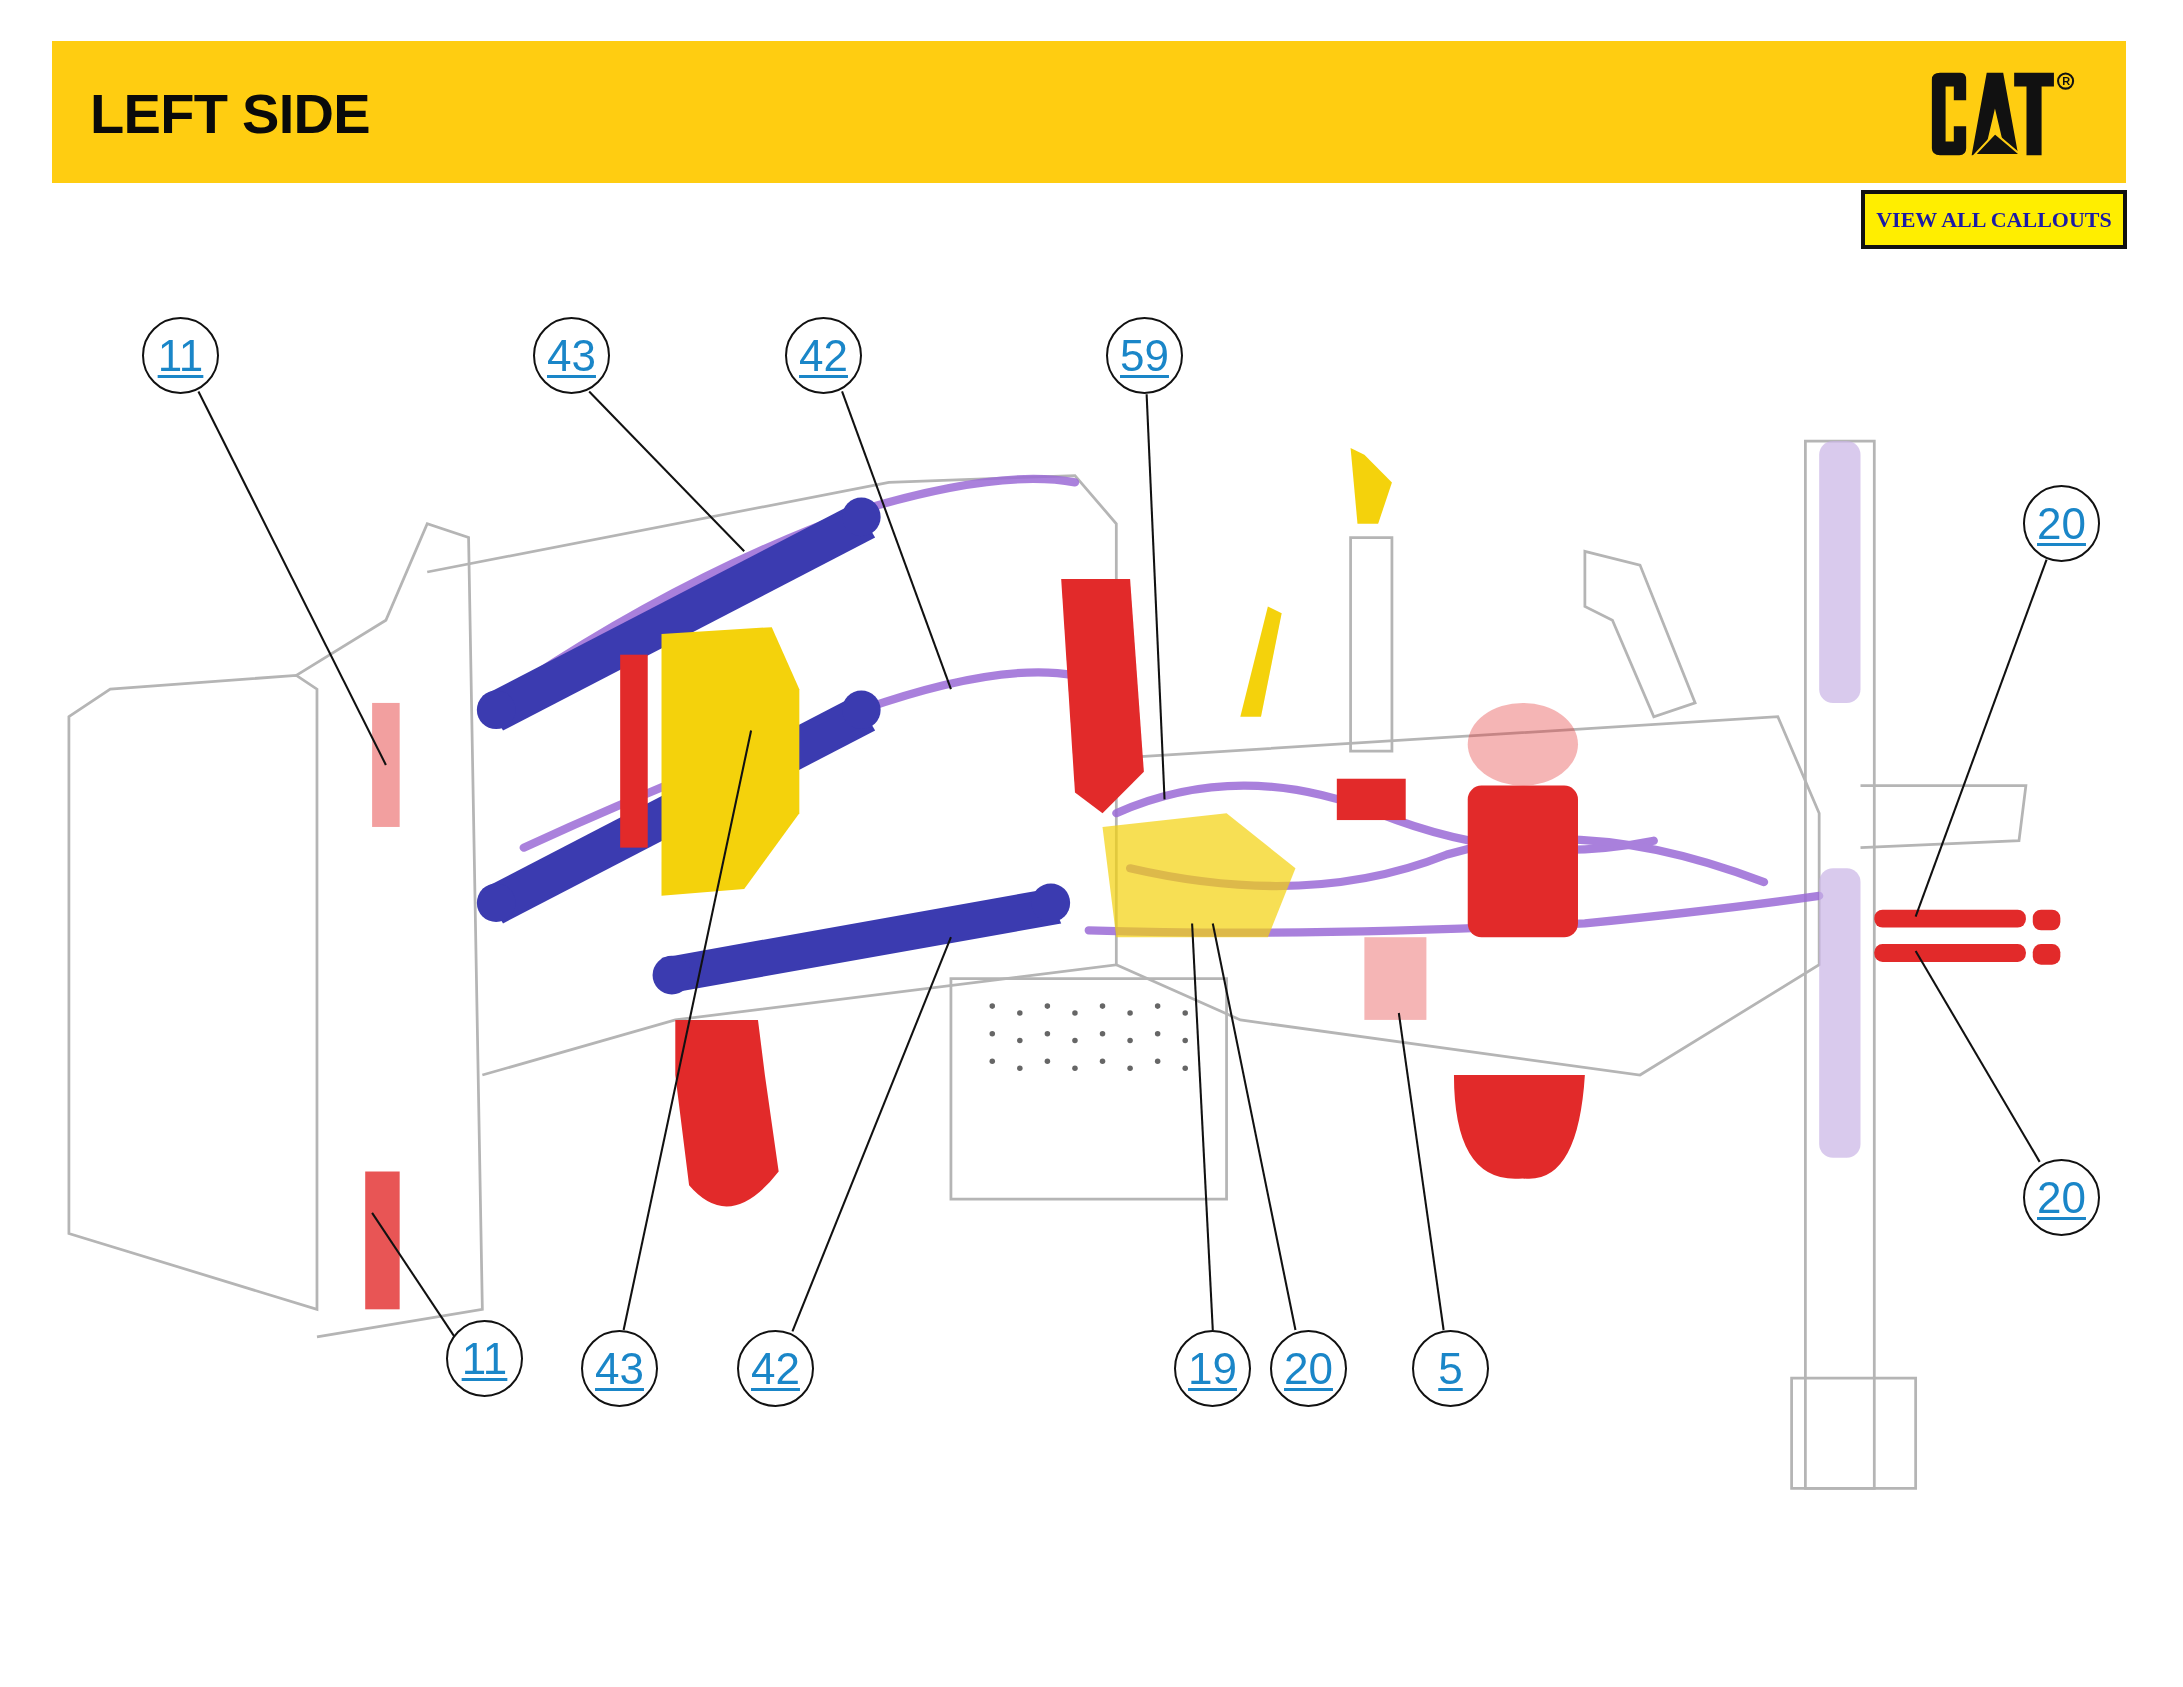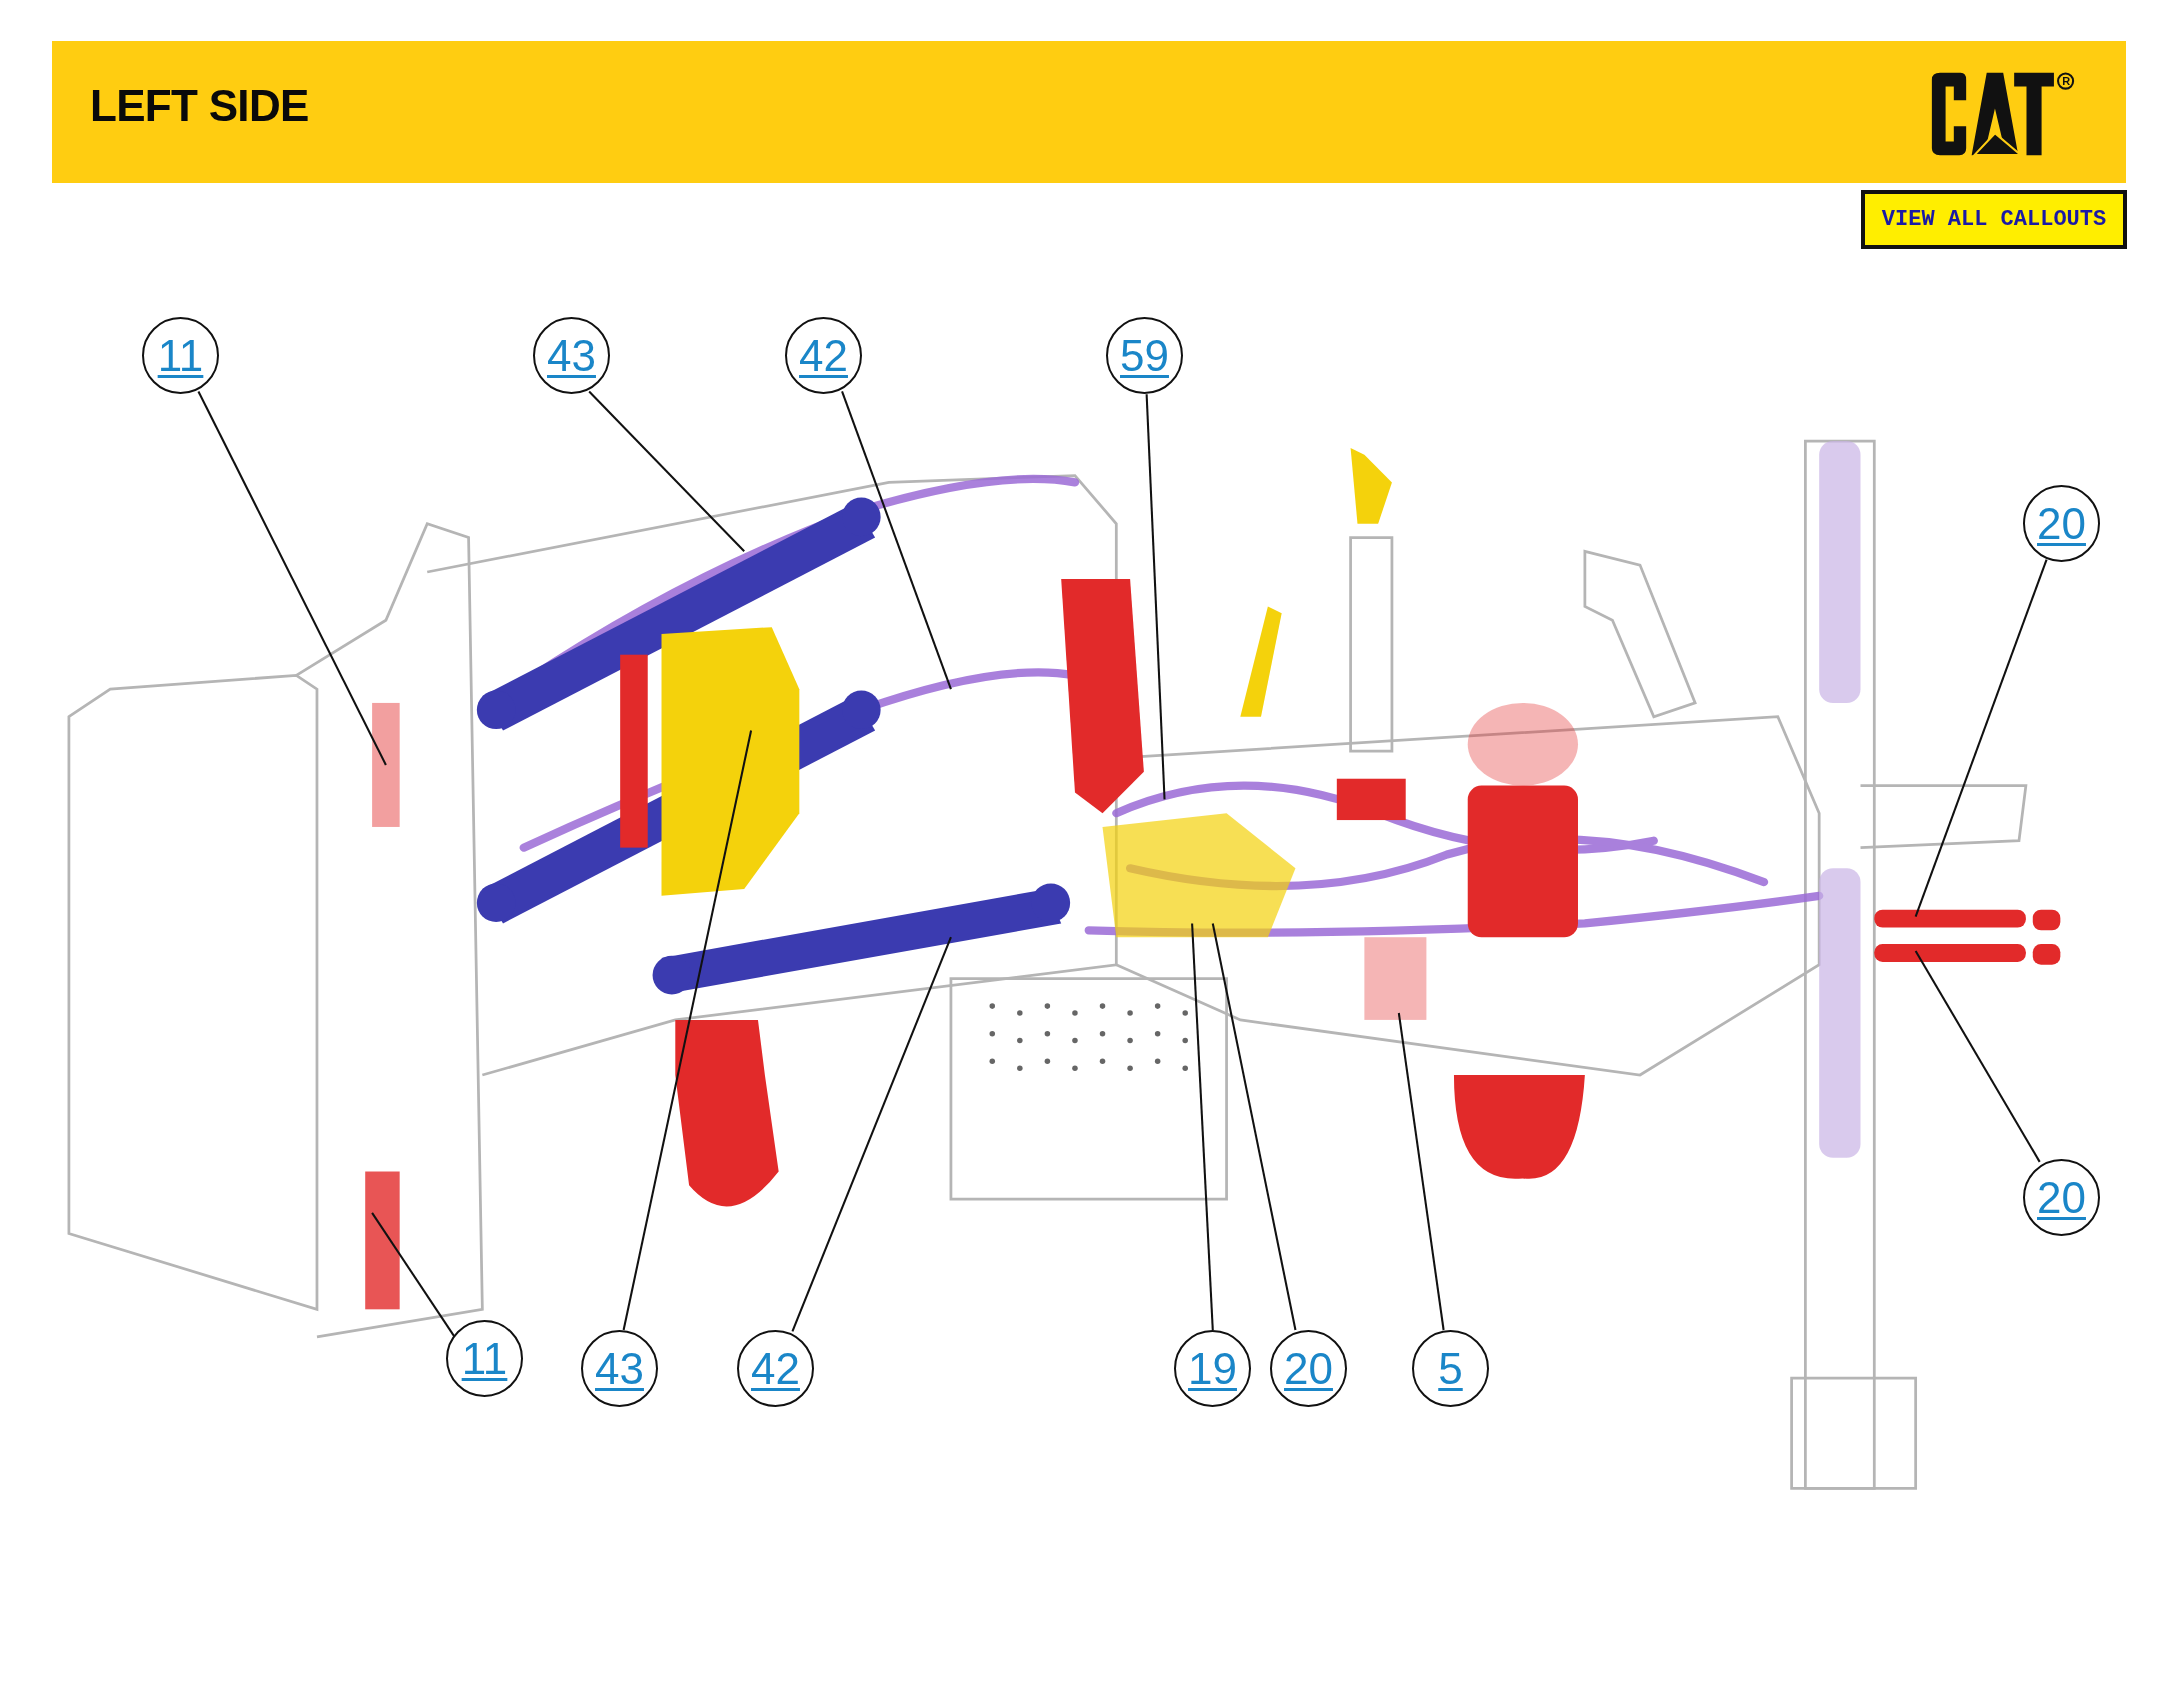--- a/index.html
+++ b/index.html
@@ -1,21 +1,21 @@
 <!DOCTYPE html>
 <html style="font-size:11px"><head>
 <meta charset="utf-8">
 <style>
   html, body { margin:0; padding:0; background:#ffffff; }
   body { width:2183px; height:1687px; position:relative; overflow:hidden; font-family:"Liberation Sans", sans-serif; }
   .header-bar { position:absolute; left:52px; top:41px; width:2074px; height:142px; background:#ffcd11; }
-  .page-title { position:absolute; left:90px; top:81px; font-size:44px; font-weight:bold; color:#0a0a0a; letter-spacing:-0.7px; font-family:"Liberation Sans", sans-serif; }
+  .page-title { position:absolute; left:90px; top:81px; font-size:56px; font-weight:bold; color:#0a0a0a; letter-spacing:-0.7px; font-family:"Liberation Sans", sans-serif; }
   .cat-logo { position:absolute; left:1923px; top:66px; width:159px; height:96px; }
   .callouts-btn { position:absolute; left:1861px; top:190px; width:266px; height:59px; box-sizing:border-box; border:4.8px solid #111; background:#ffee00; display:flex; align-items:center; justify-content:center; cursor:pointer; }
-  .callouts-btn span { color:#1a1aa6; font-weight:bold; font-size:22px; font-family:Liberation Mono, monospace; }
+  .callouts-btn span { color:#1a1aa6; font-weight:bold; font-size:22px; font-family:Liberation Serif, serif; }
   .diagram { position:absolute; left:0; top:0; width:2183px; height:1687px; }
   .callout { position:absolute; width:77px; height:77px; margin-left:-39px; margin-top:-39px; border:2.1px solid #111; border-radius:50%; background:#fff; display:flex; align-items:center; justify-content:center; box-sizing:border-box; cursor:pointer; }
   .callout span { color:#1a86c8; font-size:44px; text-decoration:underline; text-underline-offset:4.1px; text-decoration-thickness:3.4px; font-family:"Liberation Sans", sans-serif; }
 </style>
 </head>
 <body>
 
 <div class="header-bar"></div>
 <div class="page-title">LEFT SIDE</div>
 

